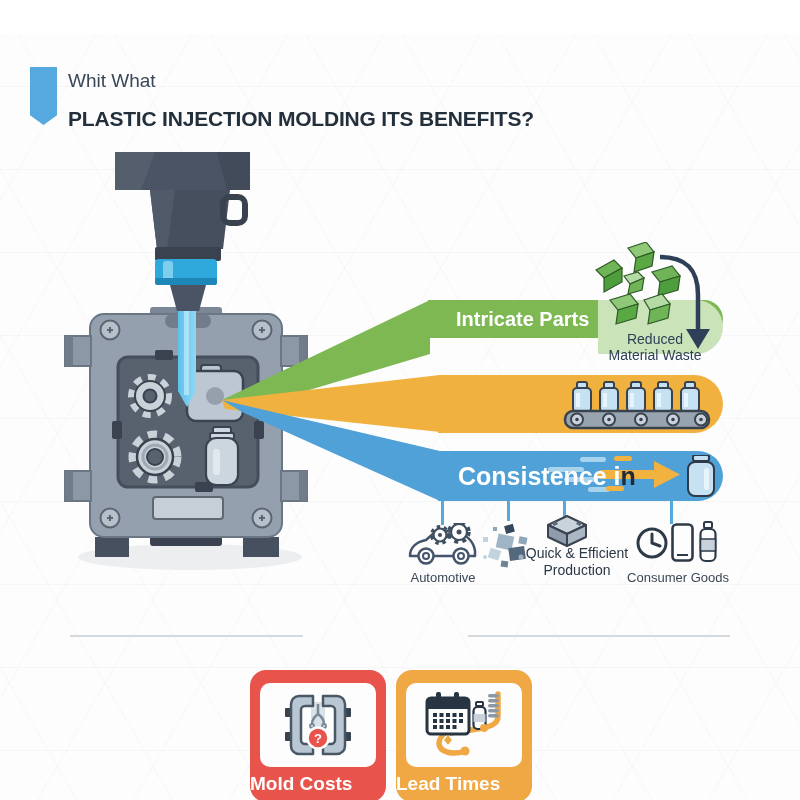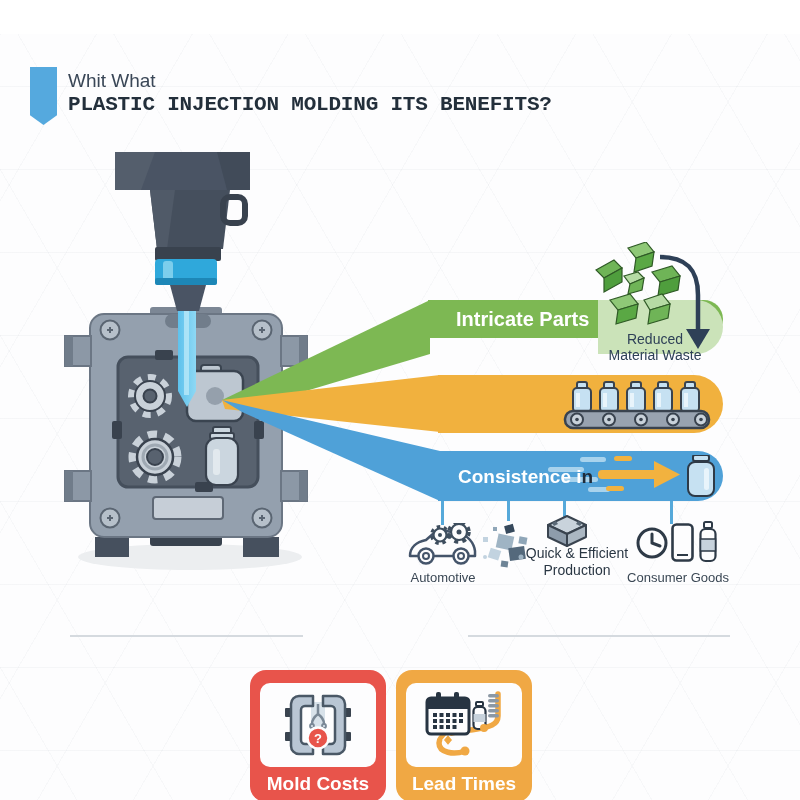--- a/index.html
+++ b/index.html
@@ -8,46 +8,46 @@
   .bg-pattern{position:absolute;inset:0;z-index:0;
     background-image:
       repeating-linear-gradient(0deg, rgba(140,152,164,0.07) 0 1px, transparent 1px 83px),
       repeating-linear-gradient(60deg, rgba(140,152,164,0.055) 0 1px, transparent 1px 83px),
       repeating-linear-gradient(120deg, rgba(140,152,164,0.055) 0 1px, transparent 1px 83px);}
   .abs{position:absolute;}
   
   .bookmark{left:30px;top:33px;width:27px;height:58px;background:#55A9DE;z-index:3;
     clip-path:polygon(0 0,100% 0,100% 83%,50% 100%,0 83%);}
   .kicker{left:68px;top:36px;font-size:19px;color:#3A4757;z-index:3;}
-  .title{left:68px;top:59px;font-size:21px;font-weight:bold;color:#232F3B;letter-spacing:-0.2px;z-index:3;font-family:Liberation Mono, monospace;}
+  .title{left:68px;top:73px;font-size:21px;font-weight:bold;color:#232F3B;letter-spacing:-0.2px;z-index:3;}
   
   .banner{z-index:2;display:flex;align-items:center;color:#fff;font-weight:bold;}
   .banner-green{left:428px;top:266px;width:295px;height:38px;background:#7DB853;border-radius:0 27px 27px 0;font-size:20px;padding-left:28px;box-sizing:border-box;}
   .green-cap{left:598px;top:266px;width:125px;height:54px;background:#CBE3B9;border-radius:0 27px 27px 0;z-index:2;}
   .green-caption{left:590px;top:297px;width:130px;text-align:center;font-size:14px;font-weight:500;color:#2E4057;line-height:16px;z-index:4;}
   .banner-yellow{left:438px;top:341px;width:285px;height:58px;background:#F1B13E;border-radius:0 29px 29px 0;font-size:19px;line-height:23px;padding-left:20px;box-sizing:border-box;}
-  .banner-blue{left:438px;top:417px;width:285px;height:50px;background:#4FA1D8;border-radius:0 25px 25px 0;font-size:19px;line-height:23px;padding-left:20px;box-sizing:border-box;}
+  .banner-blue{left:438px;top:417px;width:285px;height:50px;background:#4FA1D8;border-radius:0 25px 25px 0;font-size:25px;line-height:23px;padding-left:20px;box-sizing:border-box;}
   .banner .lines{position:relative;z-index:1;}
   .dkn{color:#1F2B38;}
   .svg-layer{z-index:3;}
   .ribbons{left:215px;top:255px;z-index:2;}
   .machine{left:55px;top:105px;z-index:1;}
   .dropline{width:3px;background:#56A9DA;z-index:2;}
   .ind-label{font-size:13px;color:#3A4754;text-align:center;z-index:2;}
   .prod-label{left:518px;top:511px;width:118px;font-size:14px;color:#2A3744;line-height:17px;text-align:center;z-index:2;}
   
   .apps-heading{left:320px;top:591px;width:130px;text-align:center;font-size:18px;font-weight:bold;color:#2B3845;z-index:2;}
   .rule{height:2px;background:#D5DADF;top:601px;z-index:1;}
   .rule-left{left:70px;width:233px;}
   .rule-right{left:468px;width:262px;}
   .card{top:636px;width:136px;height:132px;border-radius:16px;z-index:2;}
   .card-red{left:250px;background:#E8544B;}
   .card-orange{left:396px;background:#F0A844;}
   .card-panel{position:absolute;left:10px;top:13px;width:116px;height:84px;background:#FDFDFE;border-radius:10px;display:flex;align-items:center;justify-content:center;}
-  .card-label{position:absolute;left:0;right:0;top:103px;text-align:center;color:#fff;font-size:19px;font-weight:bold;}
+  .card-label{position:absolute;left:0;right:0;top:103px;color:#fff;font-size:19px;font-weight:bold;}
   svg text{font-family:"Liberation Sans",sans-serif;}
 </style>
 </head>
 <body>
 
 <div class="canvas">
   <div class="bg-pattern"></div>
 
   <div class="abs bookmark"></div>
   <div class="abs kicker">Whit What</div>

